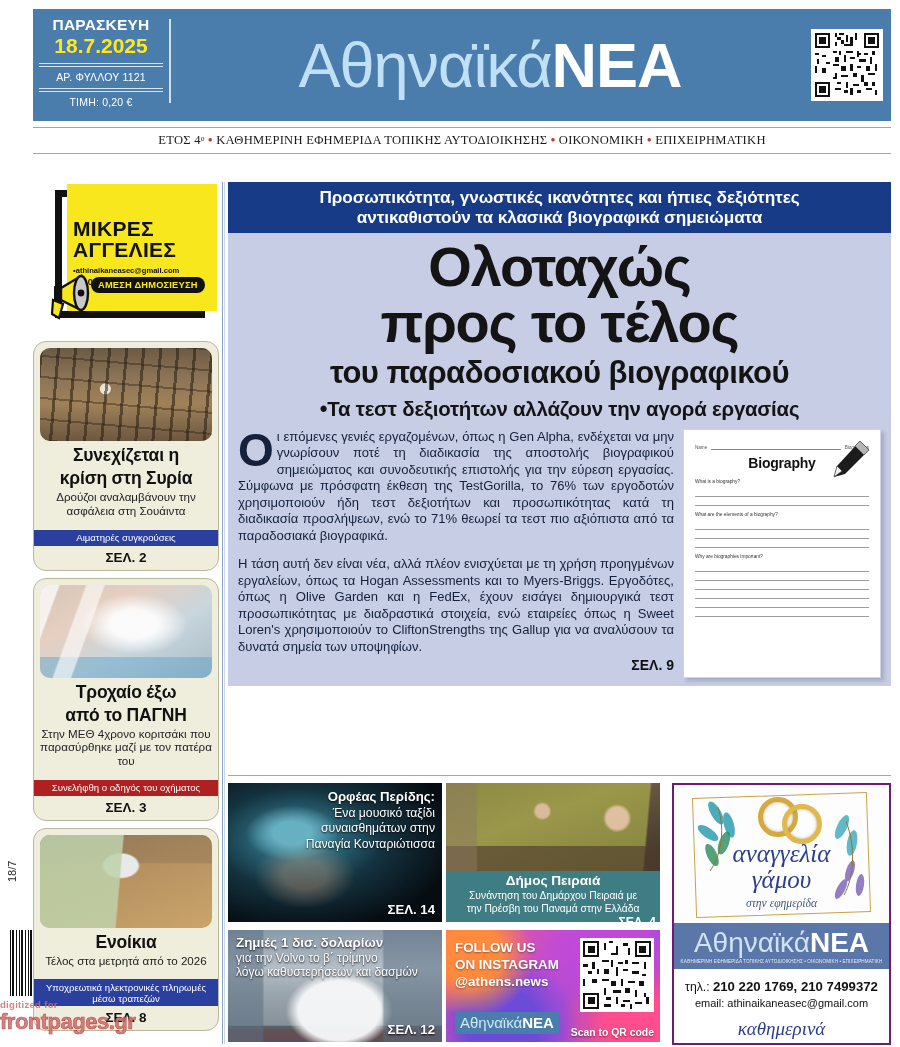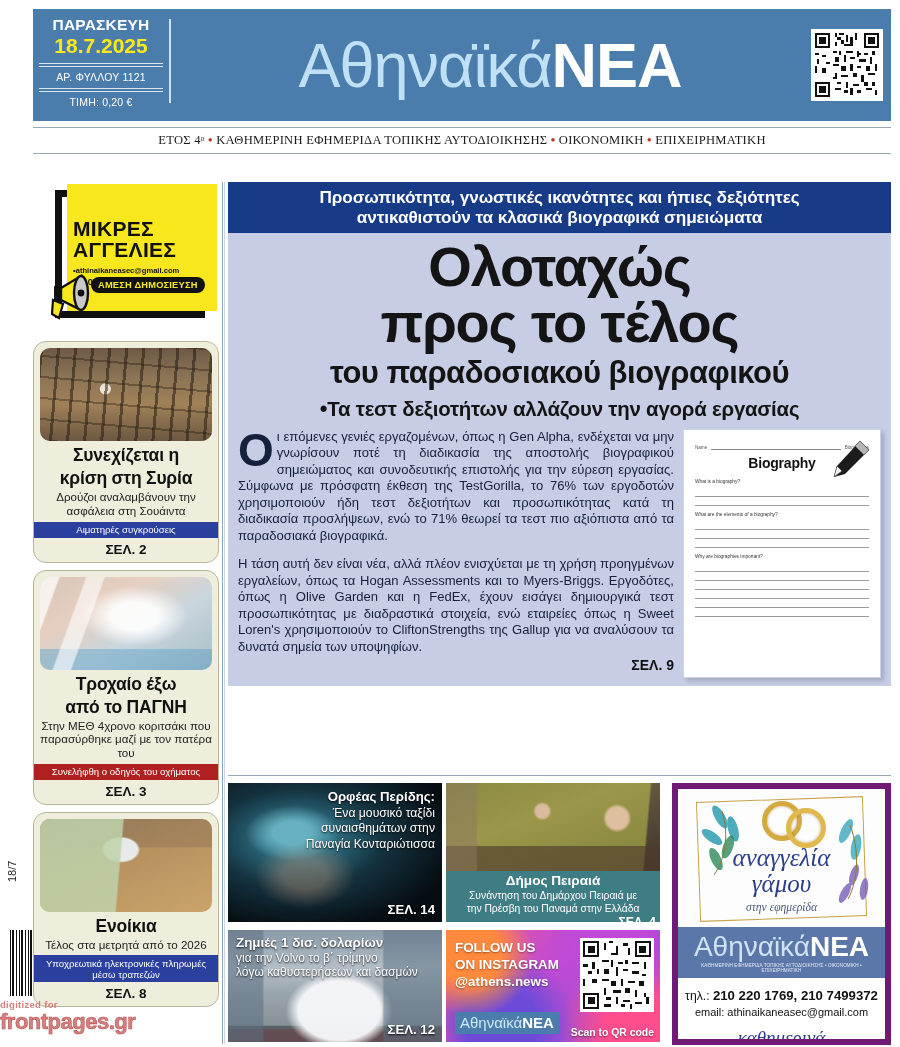--- a/index.html
+++ b/index.html
@@ -89,21 +89,21 @@
   .side-photo.p3 { background: linear-gradient(160deg,#9e7f5e 0%, #b4905f 40%, #caa46a 100%); }
   .side-photo.p3::after {
     content:''; position:absolute; inset:0;
     background:
       linear-gradient(95deg, rgba(190,210,170,.85) 10% 46%, rgba(0,0,0,0) 47%),
       radial-gradient(ellipse at 47% 33%, rgba(235,238,240,.95) 0 13%, rgba(0,0,0,0) 15%),
       linear-gradient(180deg, rgba(120,100,80,.3) 0 30%, rgba(0,0,0,0) 31%);
   }
   .side-title { font-size: 17.5px; font-weight: bold; text-align: center; line-height: 1.04;
                 color: #111; margin-top: 5px; letter-spacing: -.2px; }
-  .side-sub { font-size: 11.6px; text-align: center; line-height: 1.17; color: #222; margin-top: 3px; padding-bottom: 4px; }
+  .side-sub { font-size: 11.6px; text-align: center; line-height: 1.17; color: #222; margin-top: 3px; padding-bottom: 12px; }
   .side-band { font-size: 9.6px; text-align: center; color: #fff; padding: 2.5px 2px; line-height: 1.15;
                margin: 0 -6px; }
   .side-band.blue { background: #2b3f9e; }
   .side-band.red { background: #b02020; }
   .side-page { font-size: 13.5px; font-weight: bold; text-align: center; color: #111; padding: 4px 0 5px; }
   .vdate { position: absolute; left: 6px; top: 882px; font-size: 11px; color: #222;
            transform: rotate(-90deg); transform-origin: left top; white-space: nowrap; }
   .barcode { position: absolute; left: 10px; top: 930px; width: 22px; height: 66px;
              background: repeating-linear-gradient(90deg,#111 0 1px,#fff 1px 2px,#111 2px 4px,#fff 4px 6px,#111 6px 7px,#fff 7px 9px); }
   .wm { position: absolute; left: 0px; top: 1000px; width: 190px; font-weight: bold; color: #cf6b6b;
@@ -209,21 +209,21 @@
   .insta-txt { position: absolute; left: 9px; top: 10px; width: 118px; color: #fff; font-weight: bold;
                font-size: 13.4px; line-height: 1.25; text-shadow: 0 1px 2px rgba(0,0,0,.4); }
   .insta-logo { position: absolute; left: 9px; bottom: 8px; background: #4a7cac; padding: 2px 5px; }
   .insta-logo .thin { color: #cfe8fa; font-size: 15px; font-weight: 300; }
   .insta-logo .bold { color: #fff; font-size: 15px; font-weight: bold; }
   .insta-qr { position: absolute; right: 6px; top: 8px; width: 74px; height: 74px; background: #fff; padding: 3px; }
   .insta-scan { position: absolute; right: 6px; bottom: 4px; color: #fff; font-weight: bold; font-size: 10.4px;
                 text-shadow: 0 1px 2px rgba(0,0,0,.5); }
 
   
-  .wed { width: 219px; height: 262px; border: 6px solid #701a75; background: #fff;
+  .wed { width: 219px; height: 262px; border: 2px solid #701a75; background: #fff;
          position: relative; overflow: hidden; }
   .wed-top { height: 138px; position: relative; background: #fdfdfd; }
   .wed-frame { position: absolute; left: 20px; top: 10px; right: 20px; bottom: 8px;
                border: 1.2px solid #c8a24a; transform: rotate(-2deg); }
   .ring { position: absolute; border-radius: 50%; border: 5px solid #d4a93f;
           box-shadow: inset 0 0 3px rgba(120,80,10,.5); }
   .ring.r1 { left: 84px; top: 12px; width: 40px; height: 40px; }
   .ring.r2 { left: 108px; top: 19px; width: 40px; height: 40px; border-color: #e0b84e; }
   .wed-t1 { position: absolute; left: 0; right: 0; top: 56px; text-align: center;
             font-family: "Liberation Serif", serif; font-style: italic; font-size: 25px;

